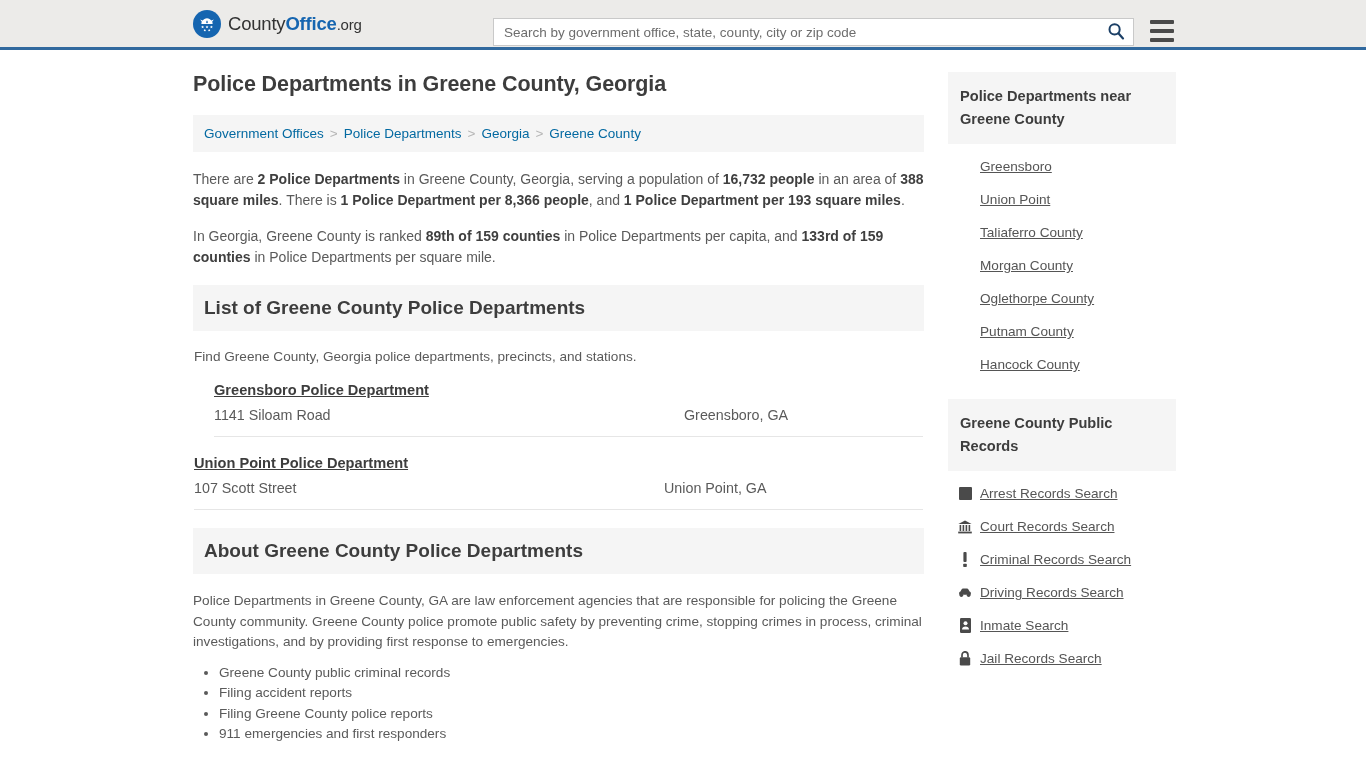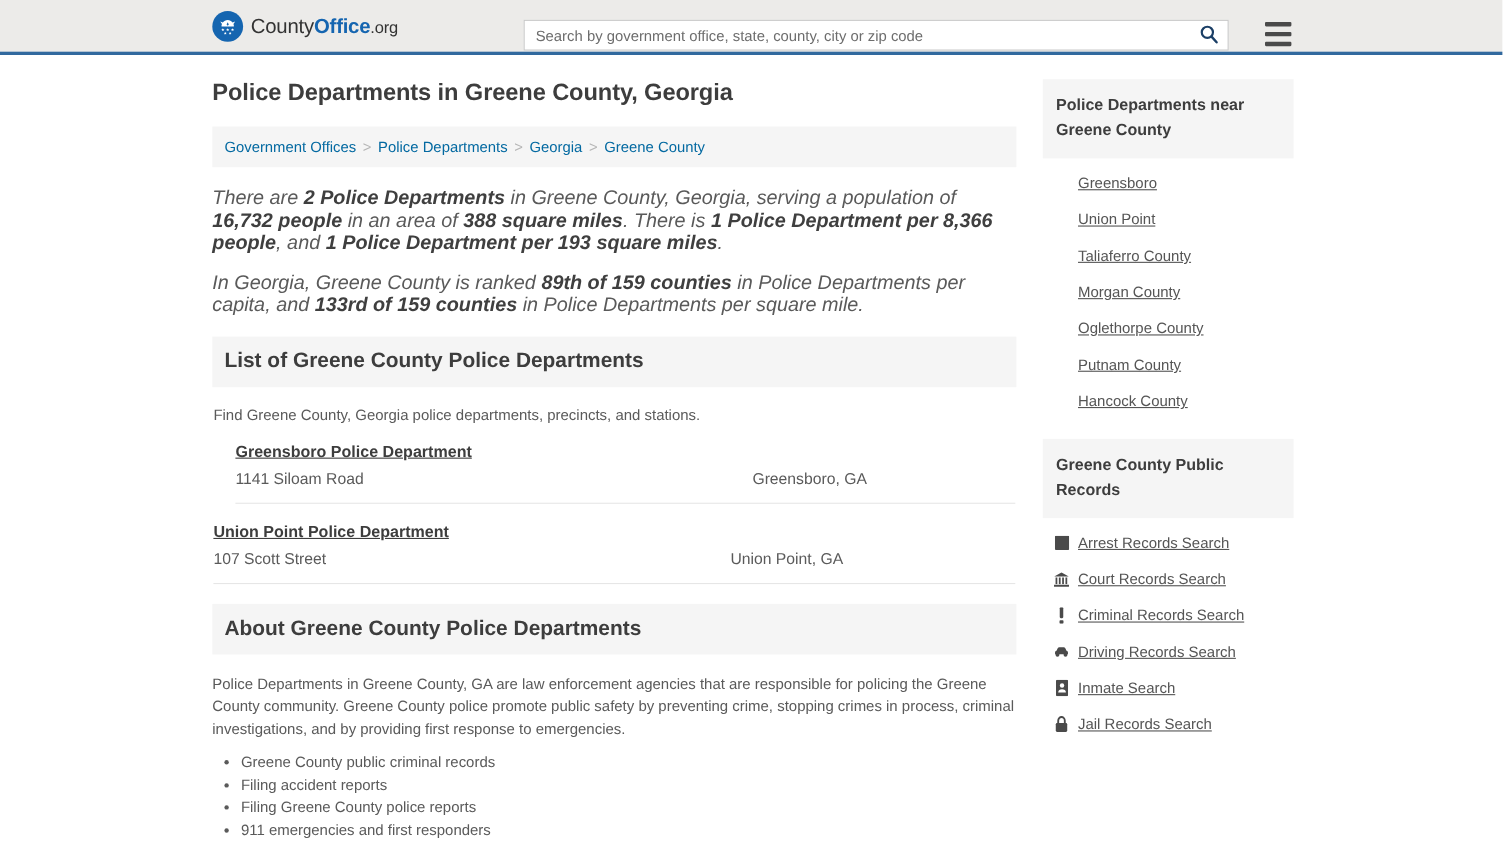--- a/index.html
+++ b/index.html
@@ -42,21 +42,21 @@
     font-size: 18.5px;
     letter-spacing: -0.2px;
     white-space: nowrap;
   }
   .logo-text .c1 { color: #333333; }
   .logo-text .c2 { color: #1565b0; font-weight: bold; }
   .logo-text .c3 { color: #333333; font-size: 15px; }
 
   .search-wrap {
     position: absolute;
-    left: 476px;
+    left: 493px;
     top: 18px;
     width: 641px;
     height: 28px;
     background: #ffffff;
     border: 1px solid #c9c9c9;
     display: flex;
     align-items: center;
   }
   .search-input {
     border: 0; outline: 0;
@@ -119,25 +119,24 @@
     color: #6f6f6f;
     margin-bottom: 17px;
   }
   .breadcrumb a {
     color: #0369a1;
     text-decoration: none;
   }
   .breadcrumb .sep { color: #b5b5b5; margin: 0 6px; }
 
   .intro p {
-    font-size: 18px;
+    font-size: 14px;
     line-height: 20.5px;
     color: #5a5a5a;
     margin: 16px 0 16px 0;
-    font-style: italic;
   }
   .intro p b { color: #3f3f3f; font-weight: bold; }
 
   .section-head {
     background: #f5f5f5;
     padding: 12px 11px;
     font-size: 19px;
     font-weight: bold;
     color: #3d3d3d;
     margin-top: 18px;

